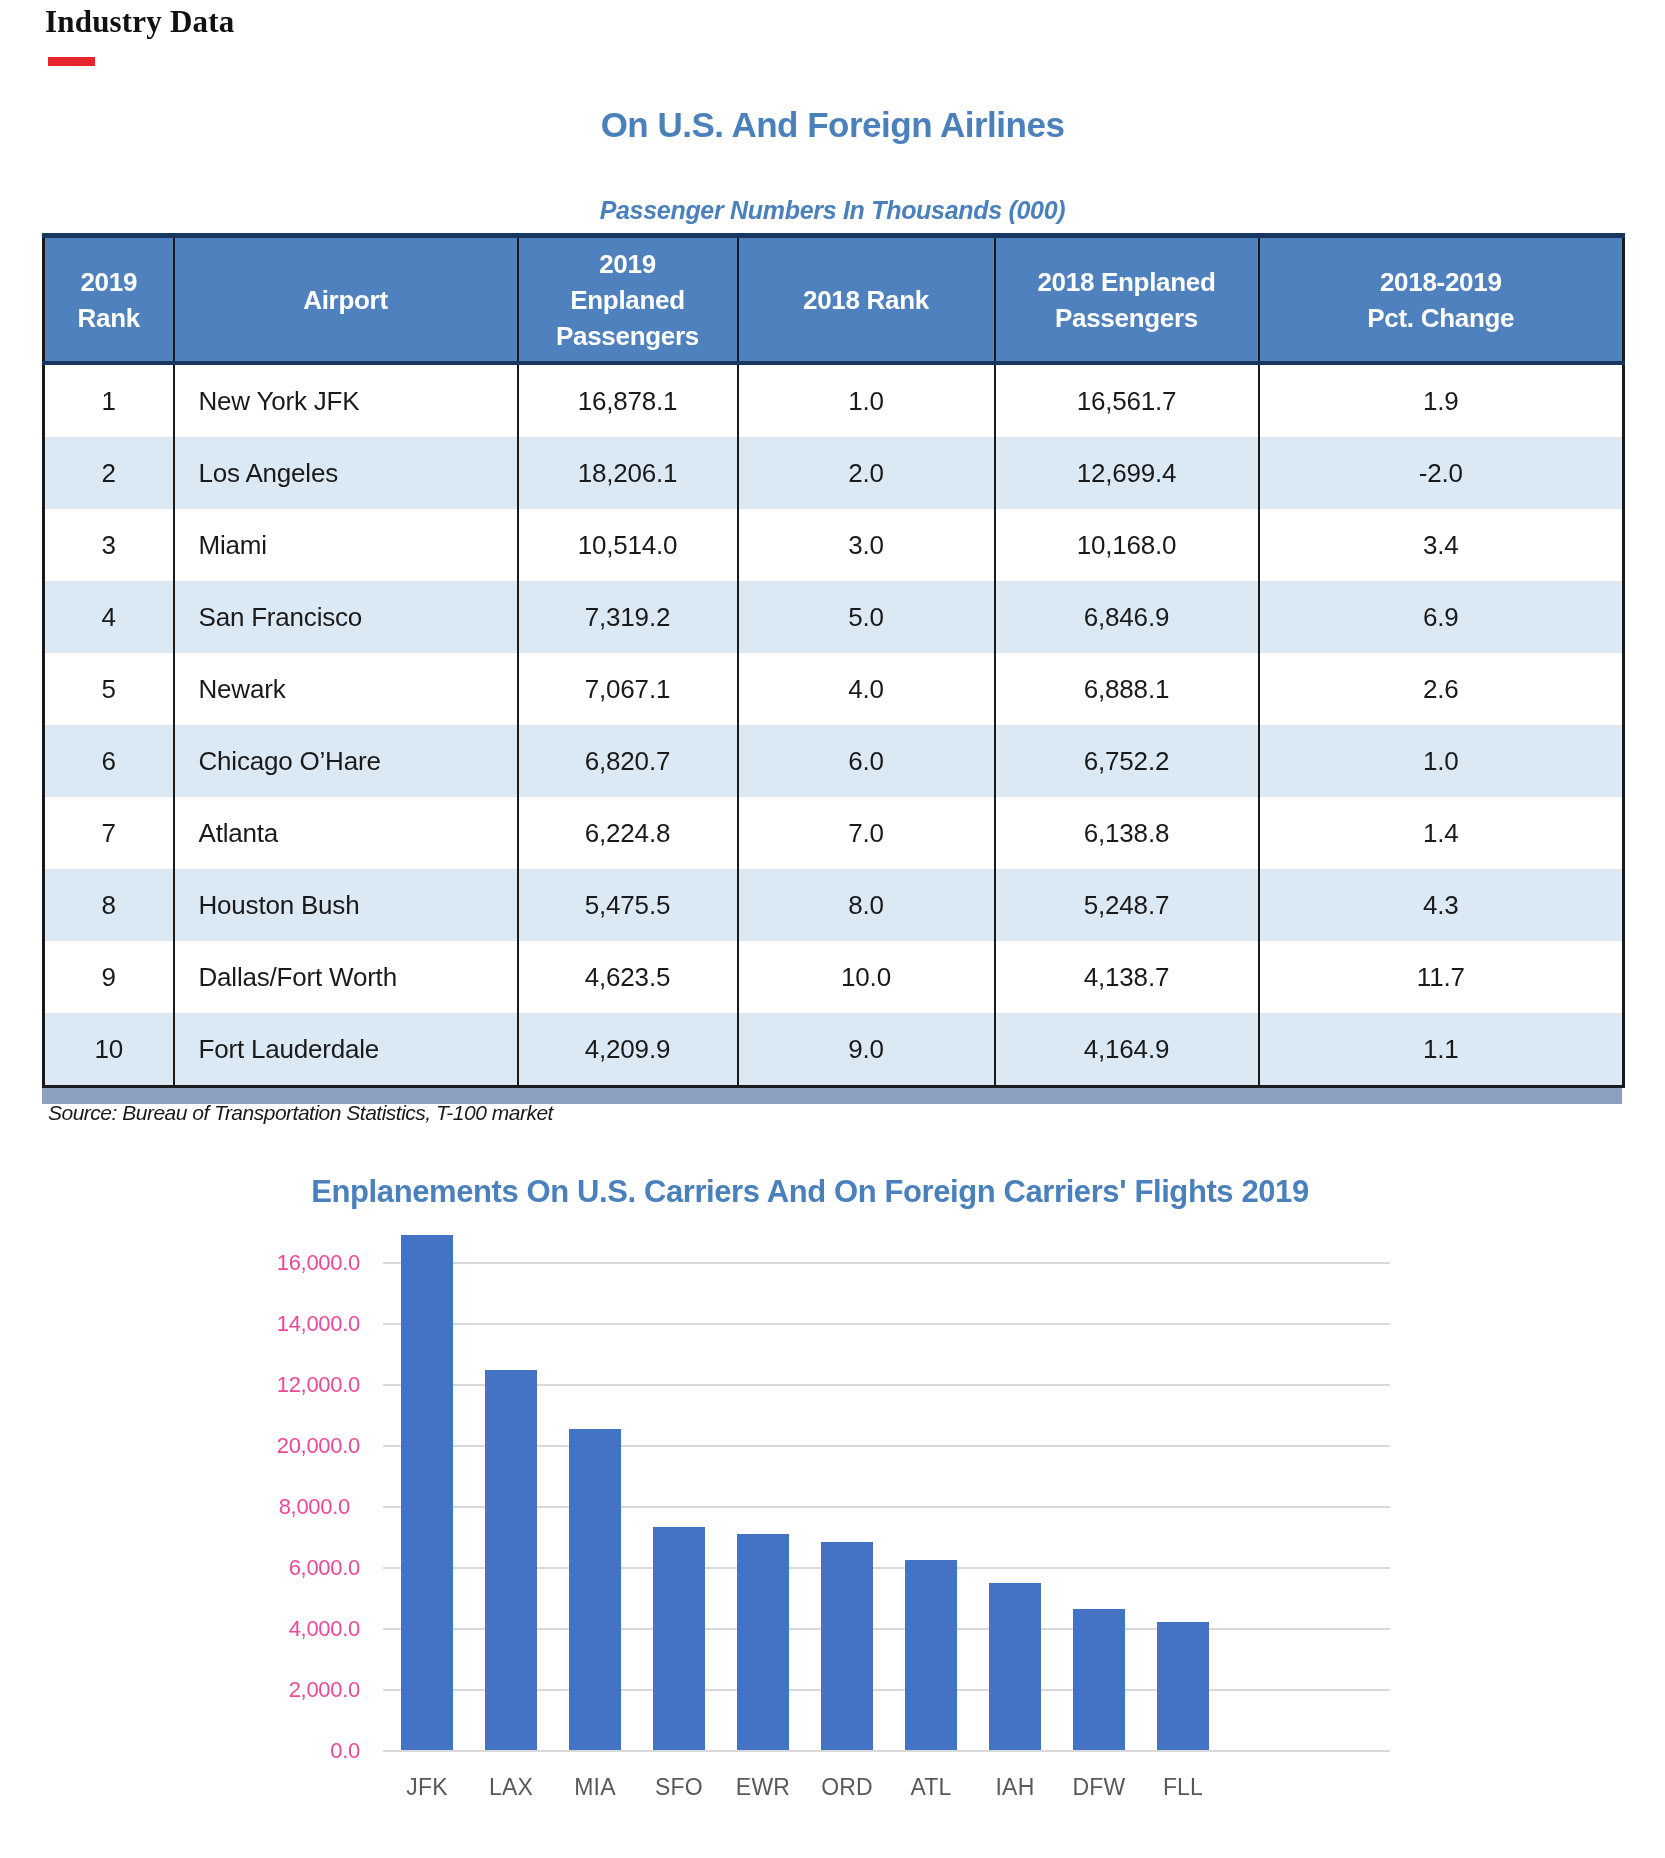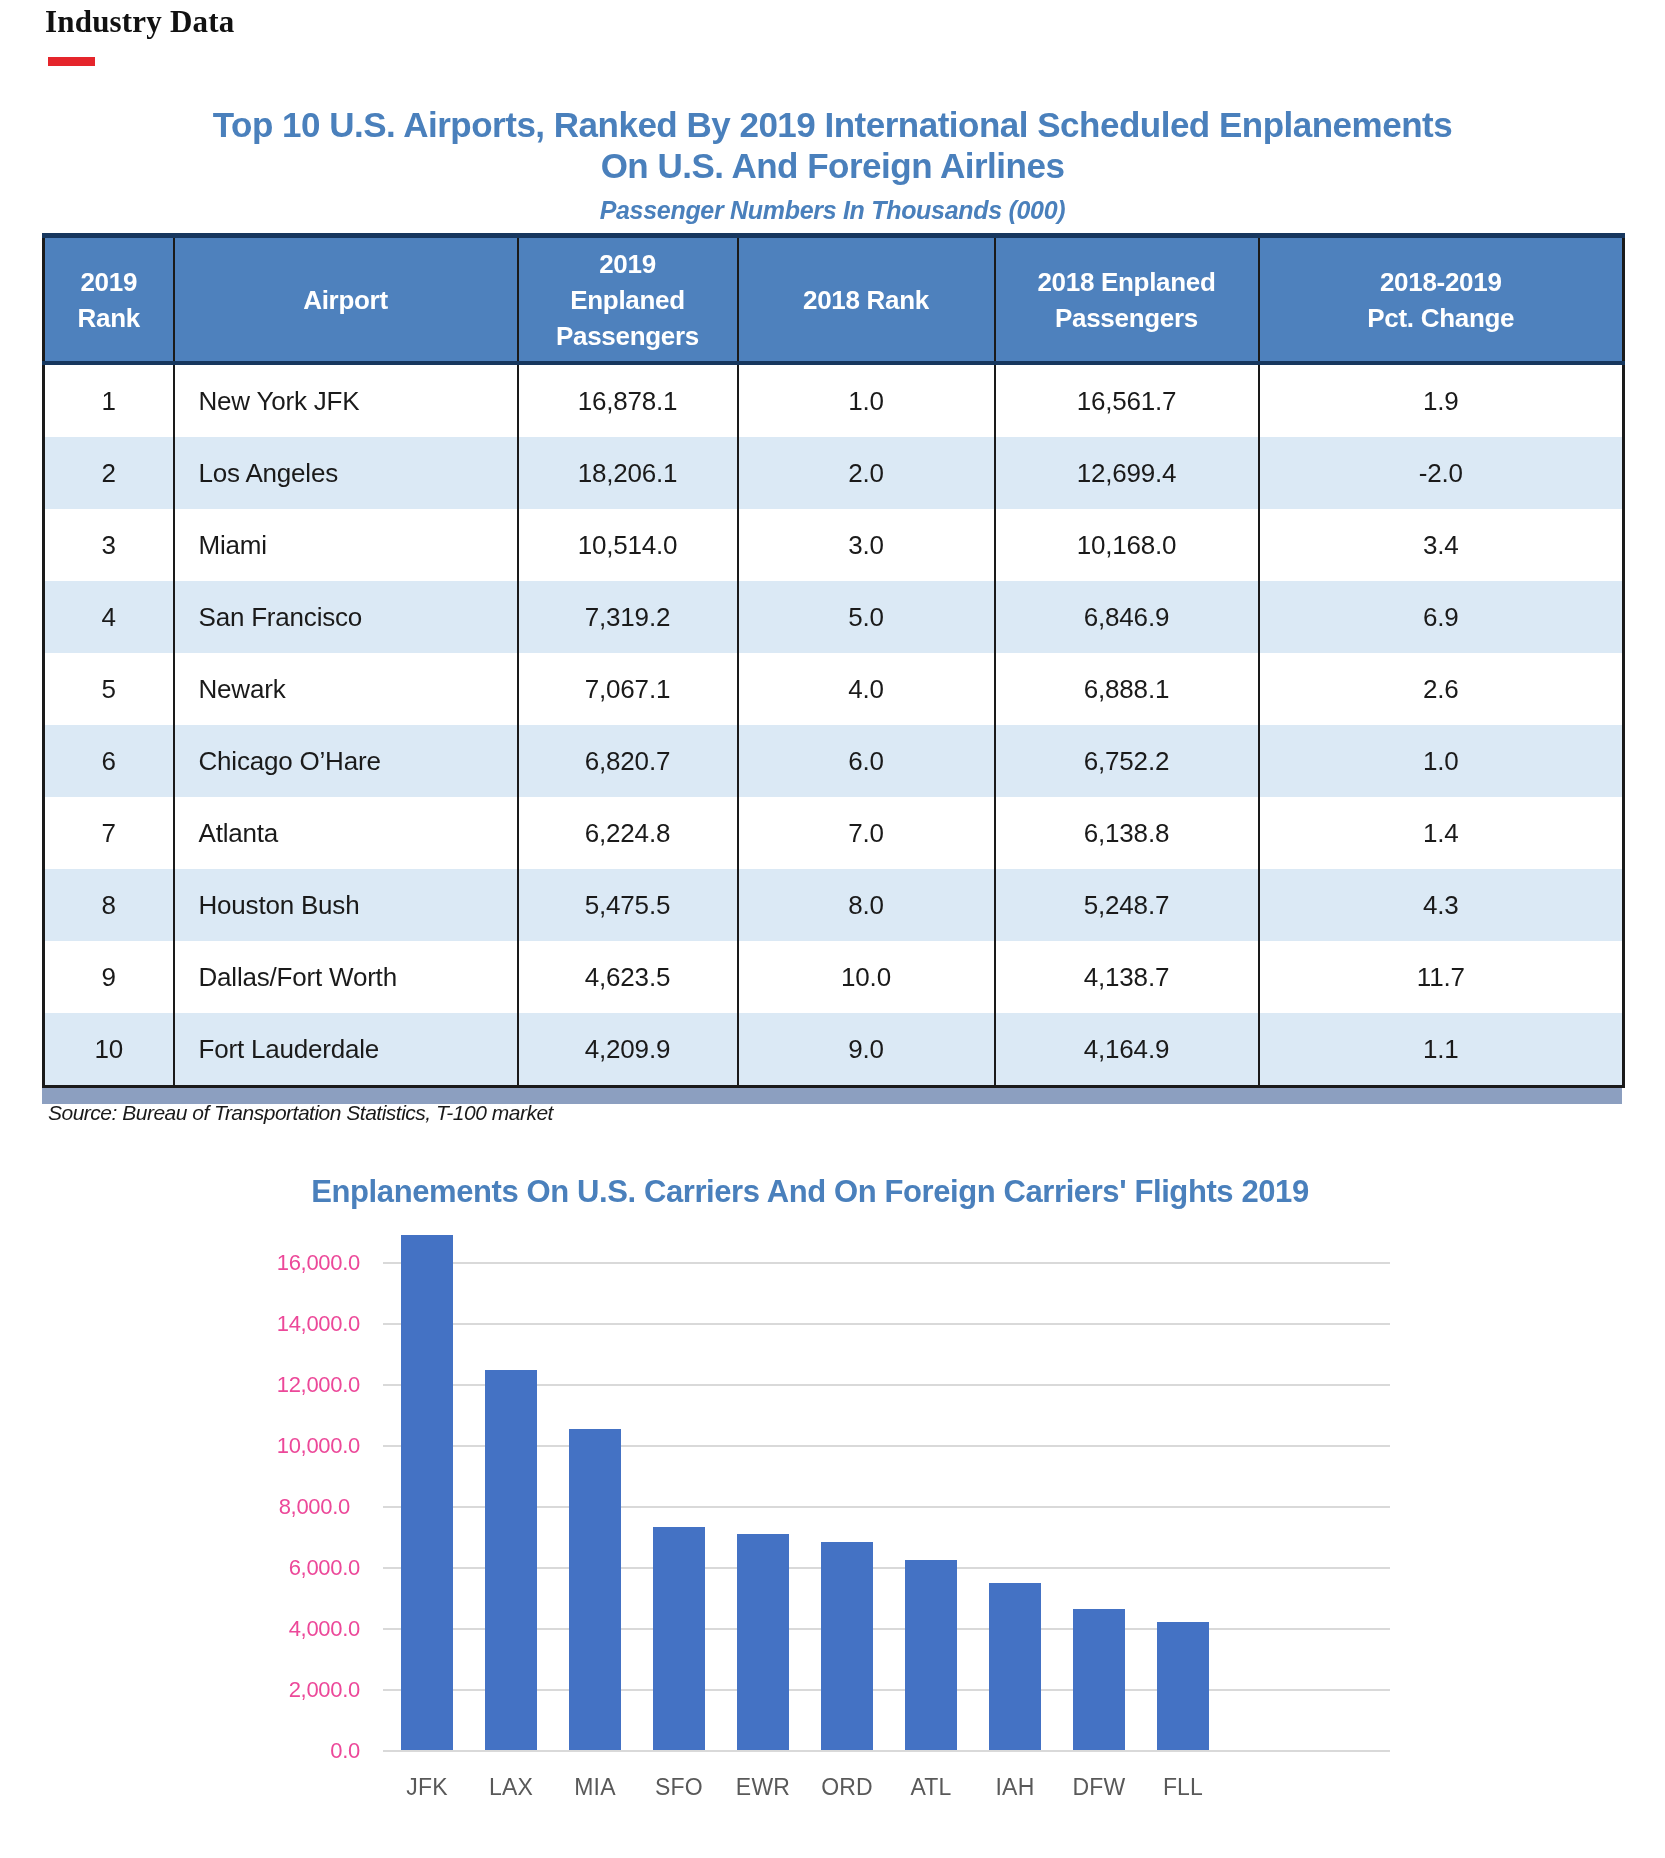--- a/index.html
+++ b/index.html
@@ -79,21 +79,20 @@
     font-size:23px;color:#595959;letter-spacing:0.2px;
   }
 </style>
 </head>
 <body>
 
 <div class="kicker">Industry Data</div>
 <div class="kicker-rule"></div>
 
 <div class="doc-title">
-  <div>Top 10 U.S. Airports, Ranked By 2019 International Scheduled Enplanements</div>
   <div>On U.S. And Foreign Airlines</div>
 </div>
 
 <div class="doc-subtitle">Passenger Numbers In Thousands (000)</div>
 
 <div class="tbl-wrap">
   <table class="airports">
     <colgroup id="tbl-colgroup">
         <col style="width: 130px;">
         <col style="width: 344px;">
@@ -207,21 +206,21 @@
     <div class="y-tick-label" style="left: 170px; top: 1738px;">0.0</div>
     <div class="gridline" style="left: 383px; width: 1007px; top: 1689px;"></div>
     <div class="y-tick-label" style="left: 170px; top: 1677px;">2,000.0</div>
     <div class="gridline" style="left: 383px; width: 1007px; top: 1628px;"></div>
     <div class="y-tick-label" style="left: 170px; top: 1616px;">4,000.0</div>
     <div class="gridline" style="left: 383px; width: 1007px; top: 1567px;"></div>
     <div class="y-tick-label" style="left: 170px; top: 1555px;">6,000.0</div>
     <div class="gridline" style="left: 383px; width: 1007px; top: 1506px;"></div>
     <div class="y-tick-label" style="left: 160px; top: 1494px;">8,000.0</div>
     <div class="gridline" style="left: 383px; width: 1007px; top: 1445px;"></div>
-    <div class="y-tick-label" style="left: 170px; top: 1433px;">10,000.0</div>
+    <div class="y-tick-label" style="left: 170px; top: 1433px;">20,000.0</div>
     <div class="gridline" style="left: 383px; width: 1007px; top: 1384px;"></div>
     <div class="y-tick-label" style="left: 170px; top: 1372px;">12,000.0</div>
     <div class="gridline" style="left: 383px; width: 1007px; top: 1323px;"></div>
     <div class="y-tick-label" style="left: 170px; top: 1311px;">14,000.0</div>
     <div class="gridline" style="left: 383px; width: 1007px; top: 1262px;"></div>
     <div class="y-tick-label" style="left: 170px; top: 1250px;">16,000.0</div>
     <div class="bar" style="left: 401px; width: 52px; top: 1235px; height: 515px; background: rgb(68, 114, 196);"></div>
     <div class="x-tick-label" style="left: 385px; top: 1774px;">JFK</div>
     <div class="bar" style="left: 485px; width: 52px; top: 1370px; height: 380px; background: rgb(68, 114, 196);"></div>
     <div class="x-tick-label" style="left: 469px; top: 1774px;">LAX</div>

